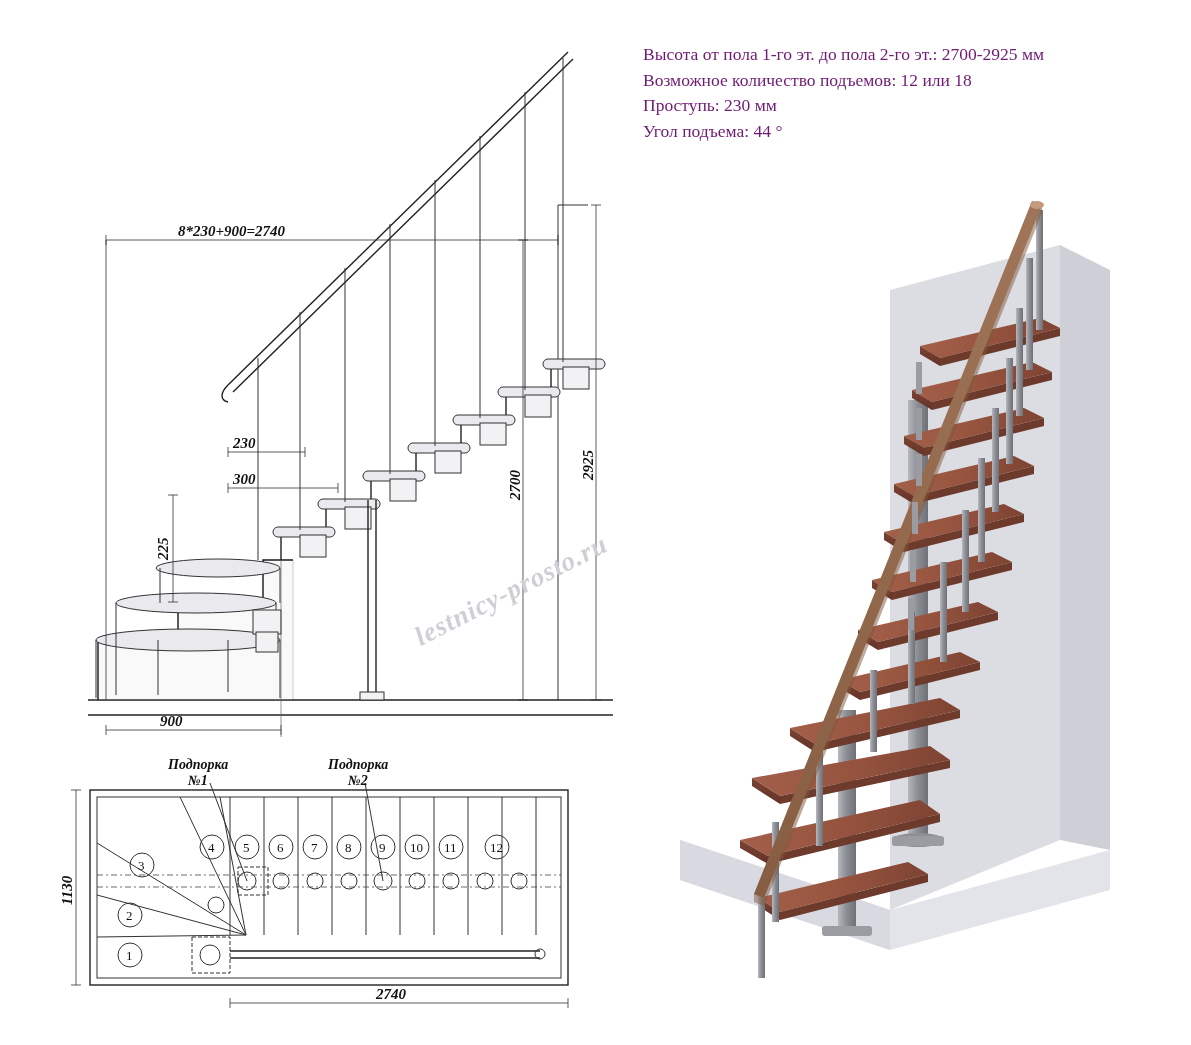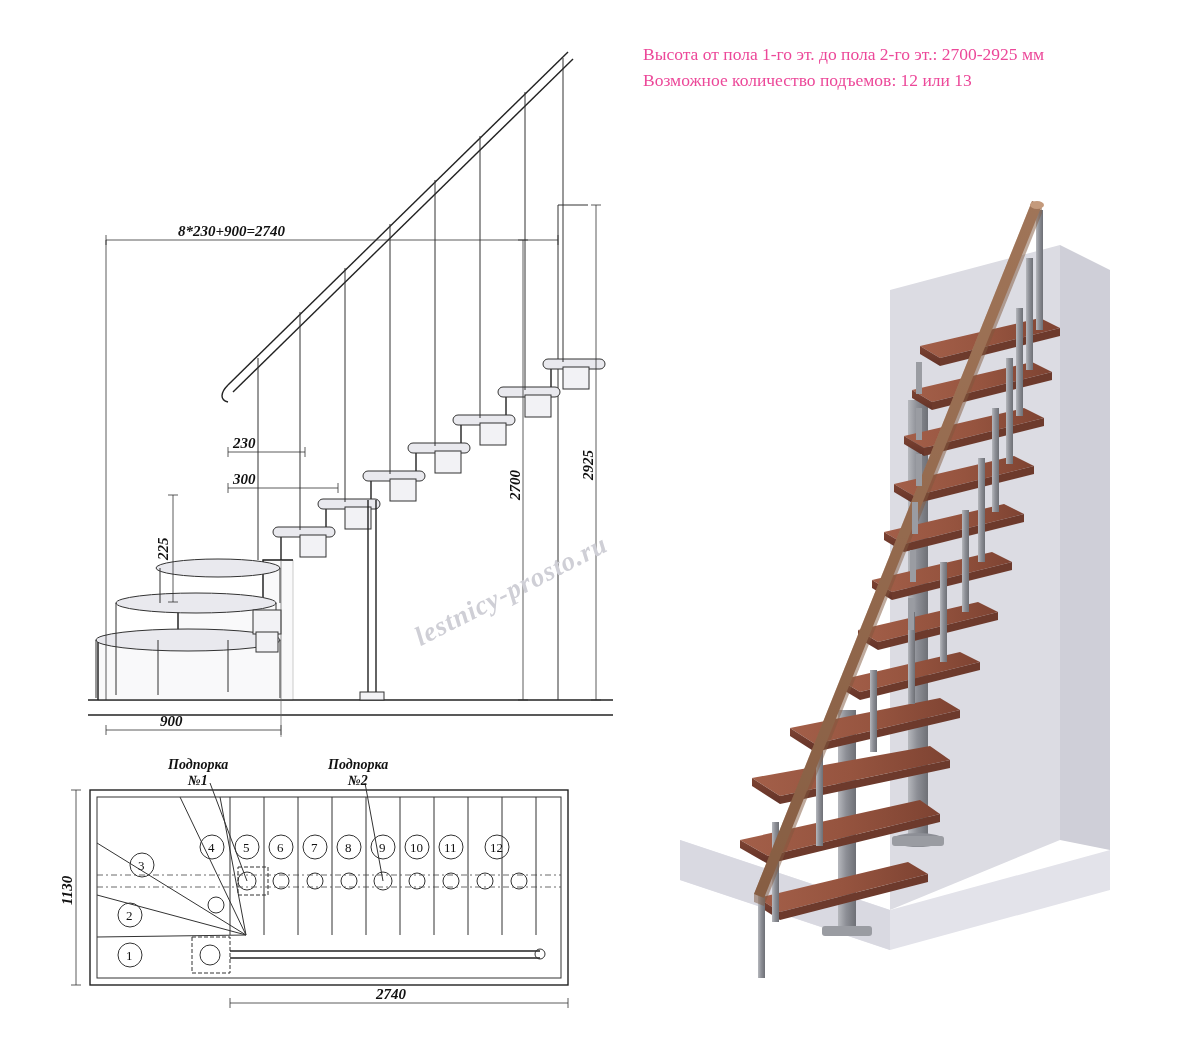--- a/index.html
+++ b/index.html
@@ -2,21 +2,21 @@
 <html><head>
 <meta charset="utf-8">
 <style>
   html,body{margin:0;padding:0;background:#ffffff;}
   body{width:1191px;height:1045px;position:relative;overflow:hidden;
        font-family:"Liberation Serif", serif;color:#111;}
   .page{position:absolute;left:0;top:0;width:1191px;height:1045px;}
 
   
   .specs{position:absolute;left:643px;top:42px;width:530px;}
-  .specs div{font-size:17.5px;line-height:25.5px;white-space:nowrap;color:#ec4899;}
+  .specs div{font-size:17.5px;line-height:25.5px;white-space:nowrap;color:#701a75;}
 
   
   .elev{position:absolute;left:68px;top:40px;width:570px;height:700px;}
   svg{display:block;overflow:visible;}
   .ln{stroke:#333;stroke-width:1;fill:none;}
   .lnb{stroke:#222;stroke-width:1.4;fill:none;}
   .dim{stroke:#333;stroke-width:0.8;fill:none;}
   .thin{stroke:#666;stroke-width:0.7;fill:none;}
   .fillstep{fill:#e9e9ee;stroke:#333;stroke-width:1;}
   .fillpost{fill:#f2f2f5;stroke:#333;stroke-width:1;}
@@ -34,21 +34,23 @@
              font-size:27px;color:#cfcfd6;transform:rotate(-27deg);
              letter-spacing:1px;white-space:nowrap;}
 </style>
 </head>
 <body>
 
 <div class="page">
 
   <div class="specs">
     <div>Высота от пола 1-го эт. до пола 2-го эт.: 2700-2925 мм</div>
-    <div>Возможное количество подъемов: 12 или 13</div>
+    <div>Возможное количество подъемов: 12 или 18</div>
+    <div>Проступь: 230 мм</div>
+    <div>Угол подъема: 44 °</div>
   </div>
 
   <div class="elev">
   <svg width="570" height="700" viewBox="0 0 570 700">
 
     <line class="lnb" x1="20" y1="660" x2="545" y2="660"></line>
     <line class="lnb" x1="20" y1="675" x2="545" y2="675"></line>
 
     <line class="ln" x1="490" y1="165" x2="490" y2="660"></line>
     <line class="ln" x1="490" y1="165" x2="520" y2="165"></line>

